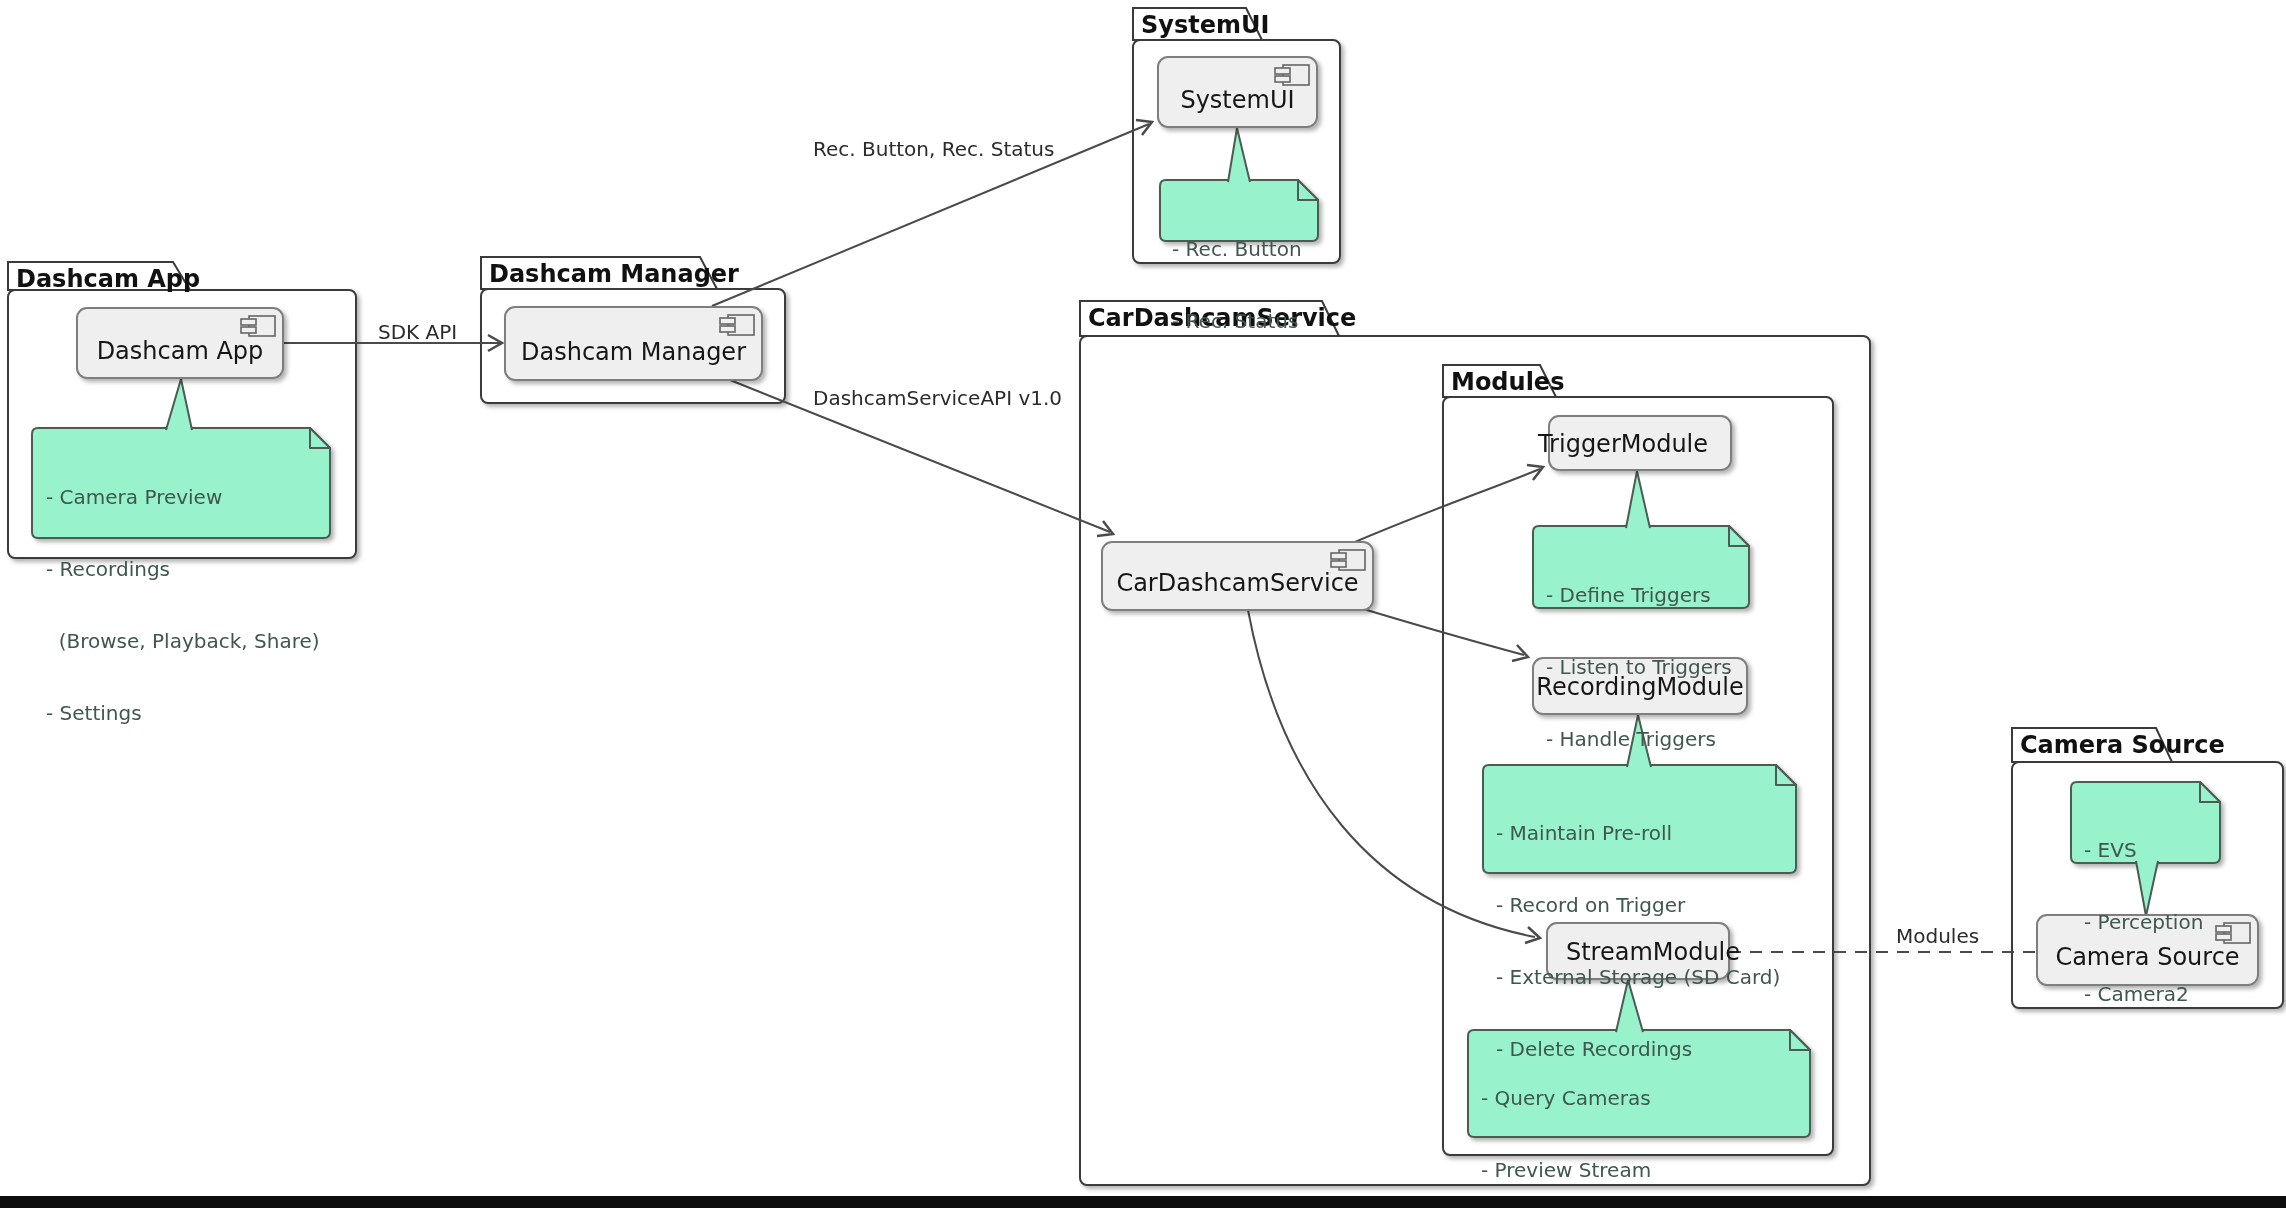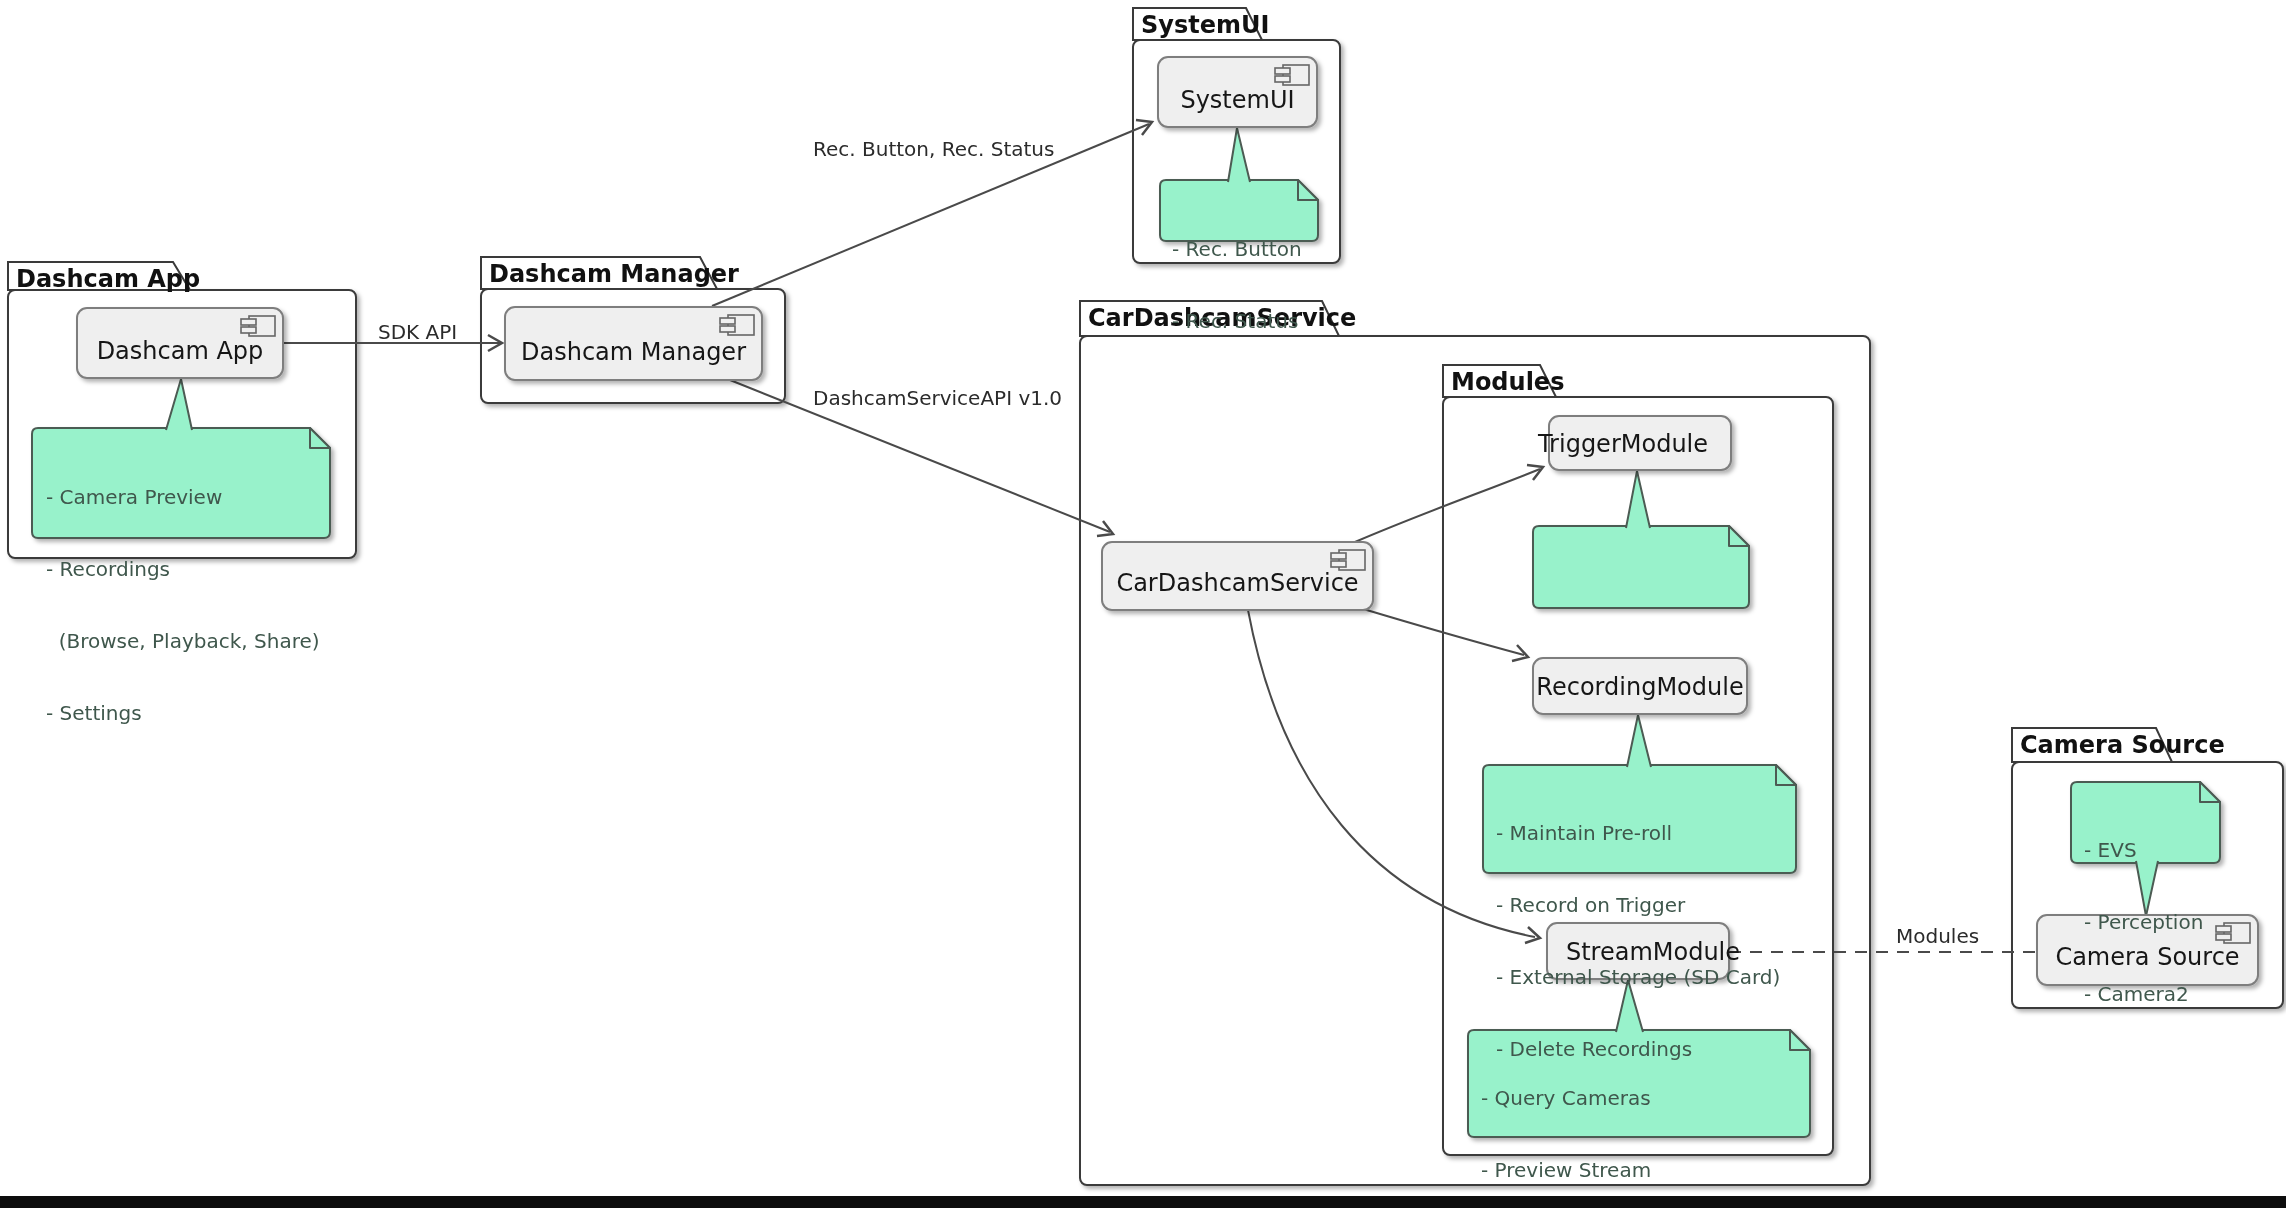--- a/index.html
+++ b/index.html
@@ -186,20 +186,25 @@
 <div class="txt note-text" style="left:46px;top:437px">
   <div>- Camera Preview</div>
   <div>- Recordings</div>
   <div>  (Browse, Playback, Share)</div>
   <div>- Settings</div>
 </div>
 <div class="txt note-text" style="left:1172px;top:189px">
   <div>- Rec. Button</div>
   <div>- Rec. Status</div>
 </div>
+<div class="txt note-text" style="left:1546px;top:535px">
+  <div>- Define Triggers</div>
+  <div>- Listen to Triggers</div>
+  <div>- Handle Triggers</div>
+</div>
 <div class="txt note-text" style="left:1496px;top:773px">
   <div>- Maintain Pre-roll</div>
   <div>- Record on Trigger</div>
   <div>- External Storage (SD Card)</div>
   <div>- Delete Recordings</div>
 </div>
 <div class="txt note-text" style="left:1481px;top:1038px">
   <div>- Query Cameras</div>
   <div>- Preview Stream</div>
   

